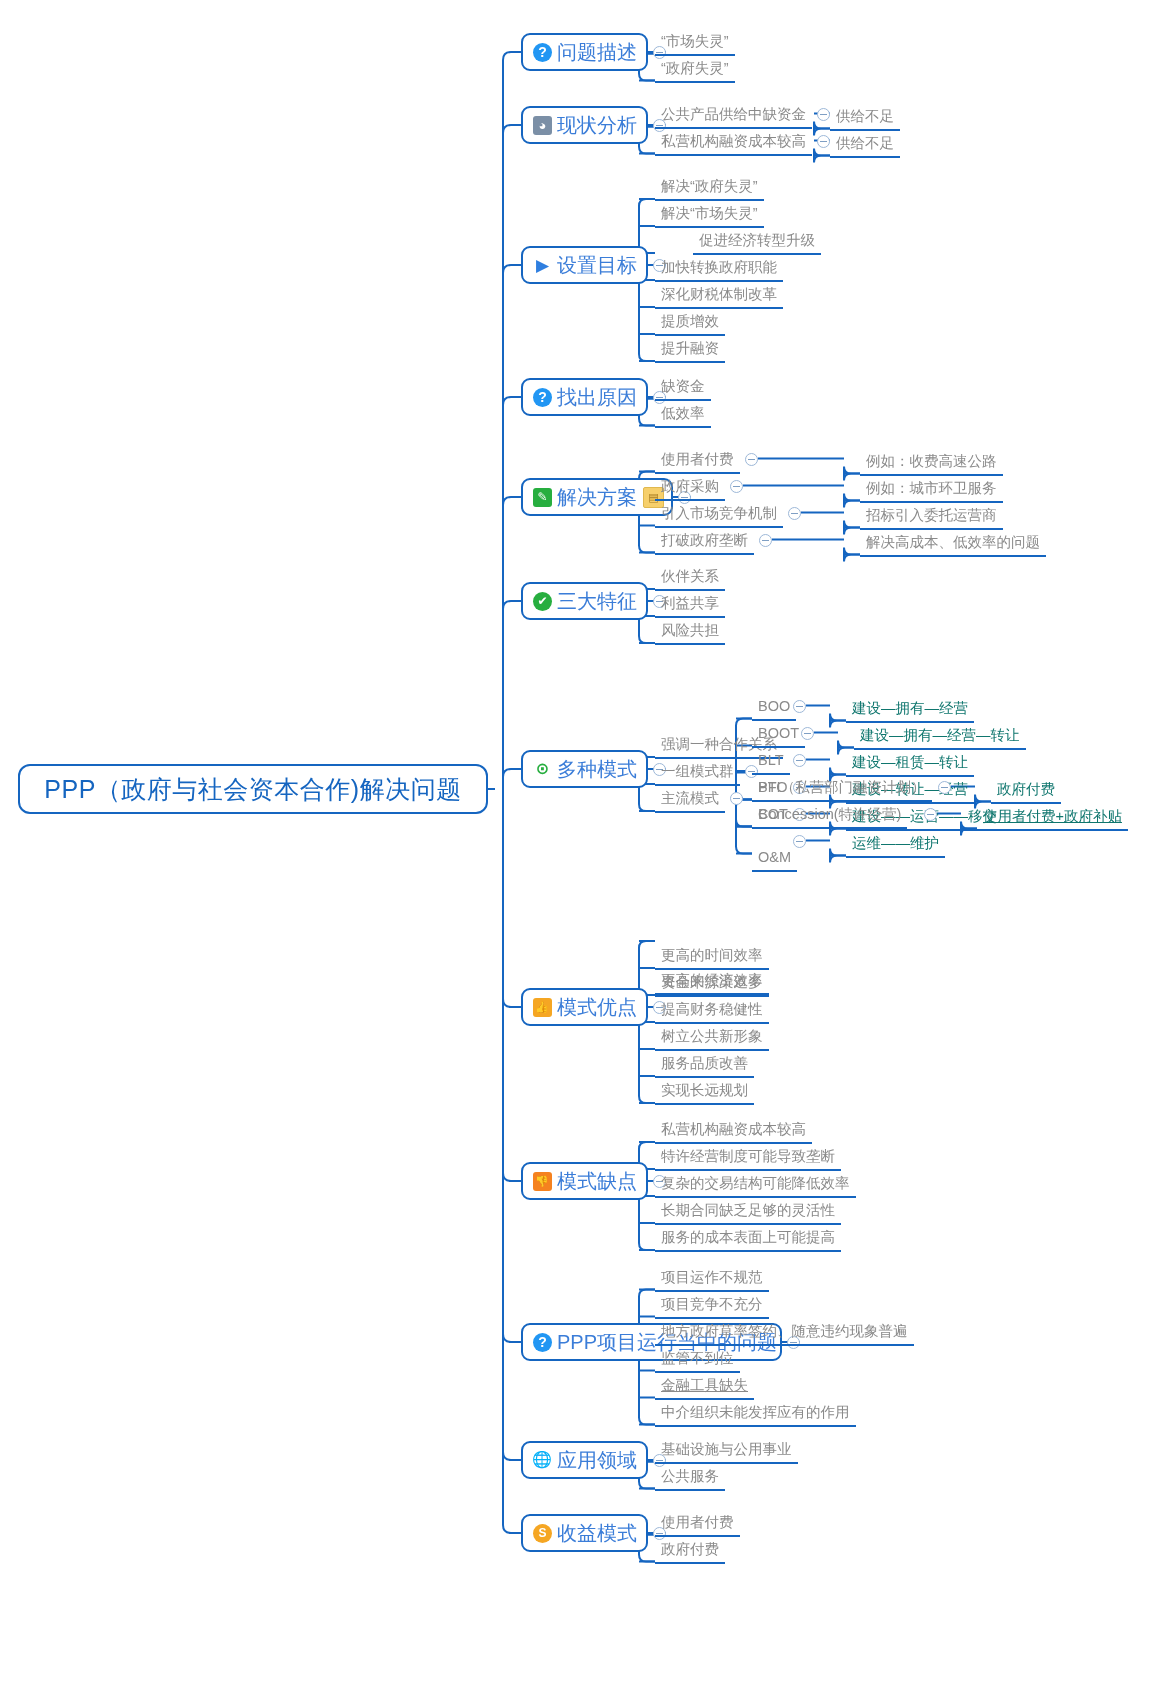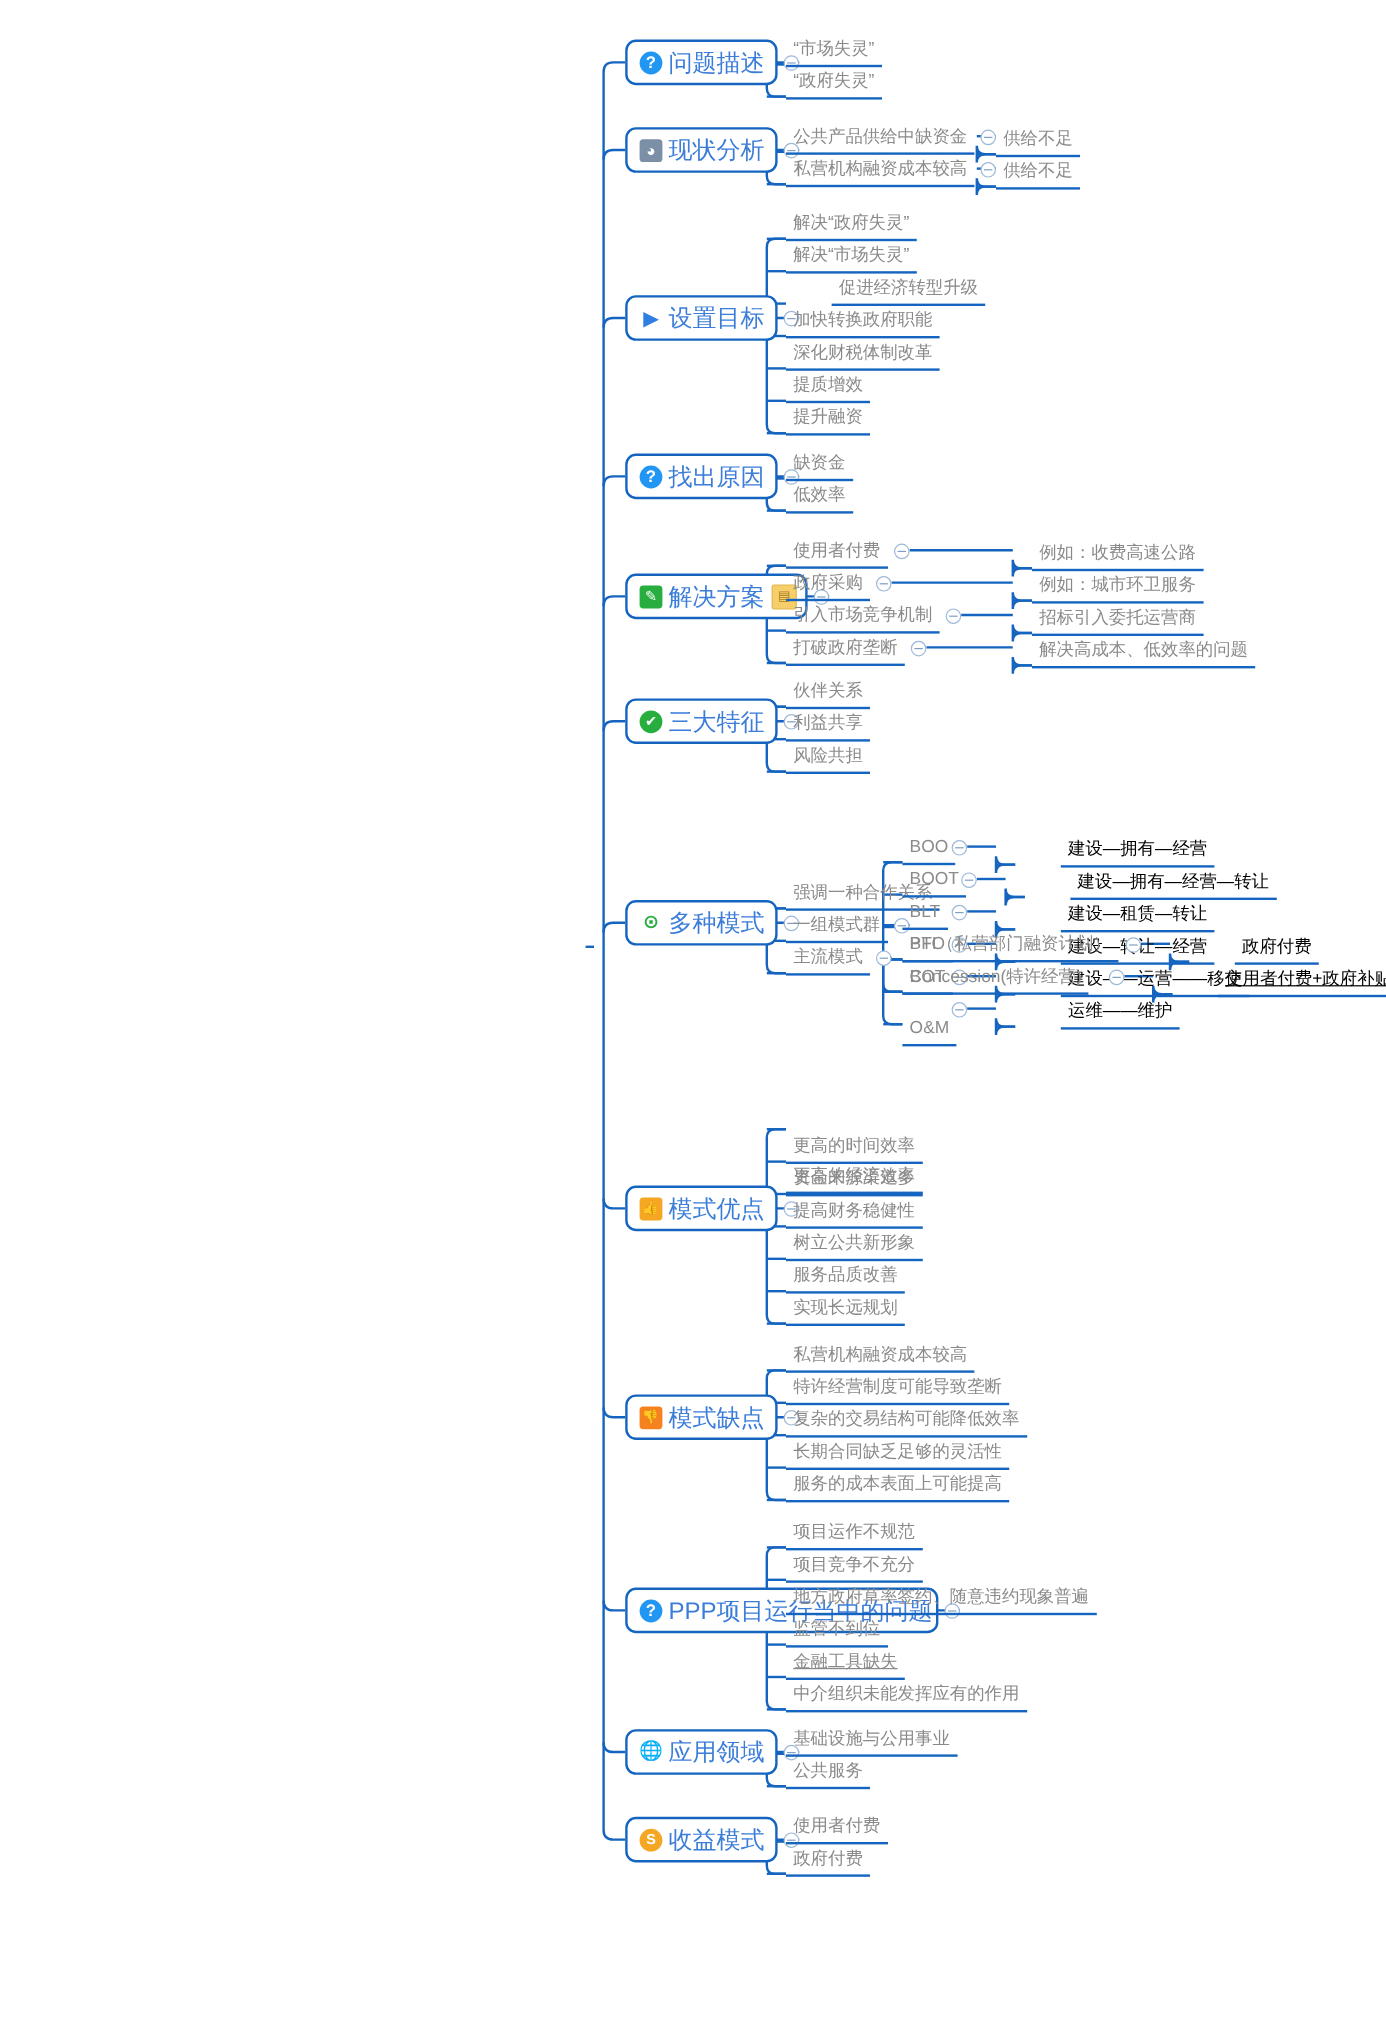--- a/index.html
+++ b/index.html
@@ -48,21 +48,21 @@
   .leaf{
     position:absolute;
     color:#8a8a8a;
     font-size:14.5px;
     white-space:nowrap;
     border-bottom:2px solid #1565c0;
     padding:2px 6px 3px 6px;
     box-sizing:border-box;
     line-height:20px;
   }
-  .leaf.dark{color:#000000;margin-left:38px;}
+  .leaf.dark{color:#0f766e;}
 
   
   .toggle{
     position:absolute;
     width:13px;height:13px;
     border:1px solid #9db8d8;
     border-radius:50%;
     background:#fff;
     box-sizing:border-box;
   }
@@ -231,20 +231,23 @@
       <path d="M639 1461.5 H655" fill="none" stroke="#1565c0" stroke-width="2"></path>
       <path d="M639 1488.5 H655" fill="none" stroke="#1565c0" stroke-width="2"></path>
       <path d="M655 1461.5 H646 Q639 1461.5 639 1468.5 V1481.5 Q639 1488.5 646 1488.5 H655" fill="none" stroke="#1565c0" stroke-width="2"></path>
       <path d="M666 1460 H639" fill="none" stroke="#1565c0" stroke-width="2"></path>
       <path d="M639 1534.5 H655" fill="none" stroke="#1565c0" stroke-width="2"></path>
       <path d="M639 1561.5 H655" fill="none" stroke="#1565c0" stroke-width="2"></path>
       <path d="M655 1534.5 H646 Q639 1534.5 639 1541.5 V1554.5 Q639 1561.5 646 1561.5 H655" fill="none" stroke="#1565c0" stroke-width="2"></path>
       <path d="M666 1533 H639" fill="none" stroke="#1565c0" stroke-width="2"></path>
     </svg>
 
+  <div class="root-node" style="left:18px;top:764px;width:470px;height:50px;">
+    <span>PPP（政府与社会资本合作)解决问题</span>
+  </div>
 
   <div id="nodes">
       <div class="topic" style="left: 521px; top: 33px; width: 127px;">
         <span class="ic ic-q">?</span>
         <span class="tlabel">问题描述</span>
       </div>
       <div class="topic" style="left: 521px; top: 106px; width: 127px;">
         <span class="ic ic-clock">◕</span>
         <span class="tlabel">现状分析</span>
       </div>

